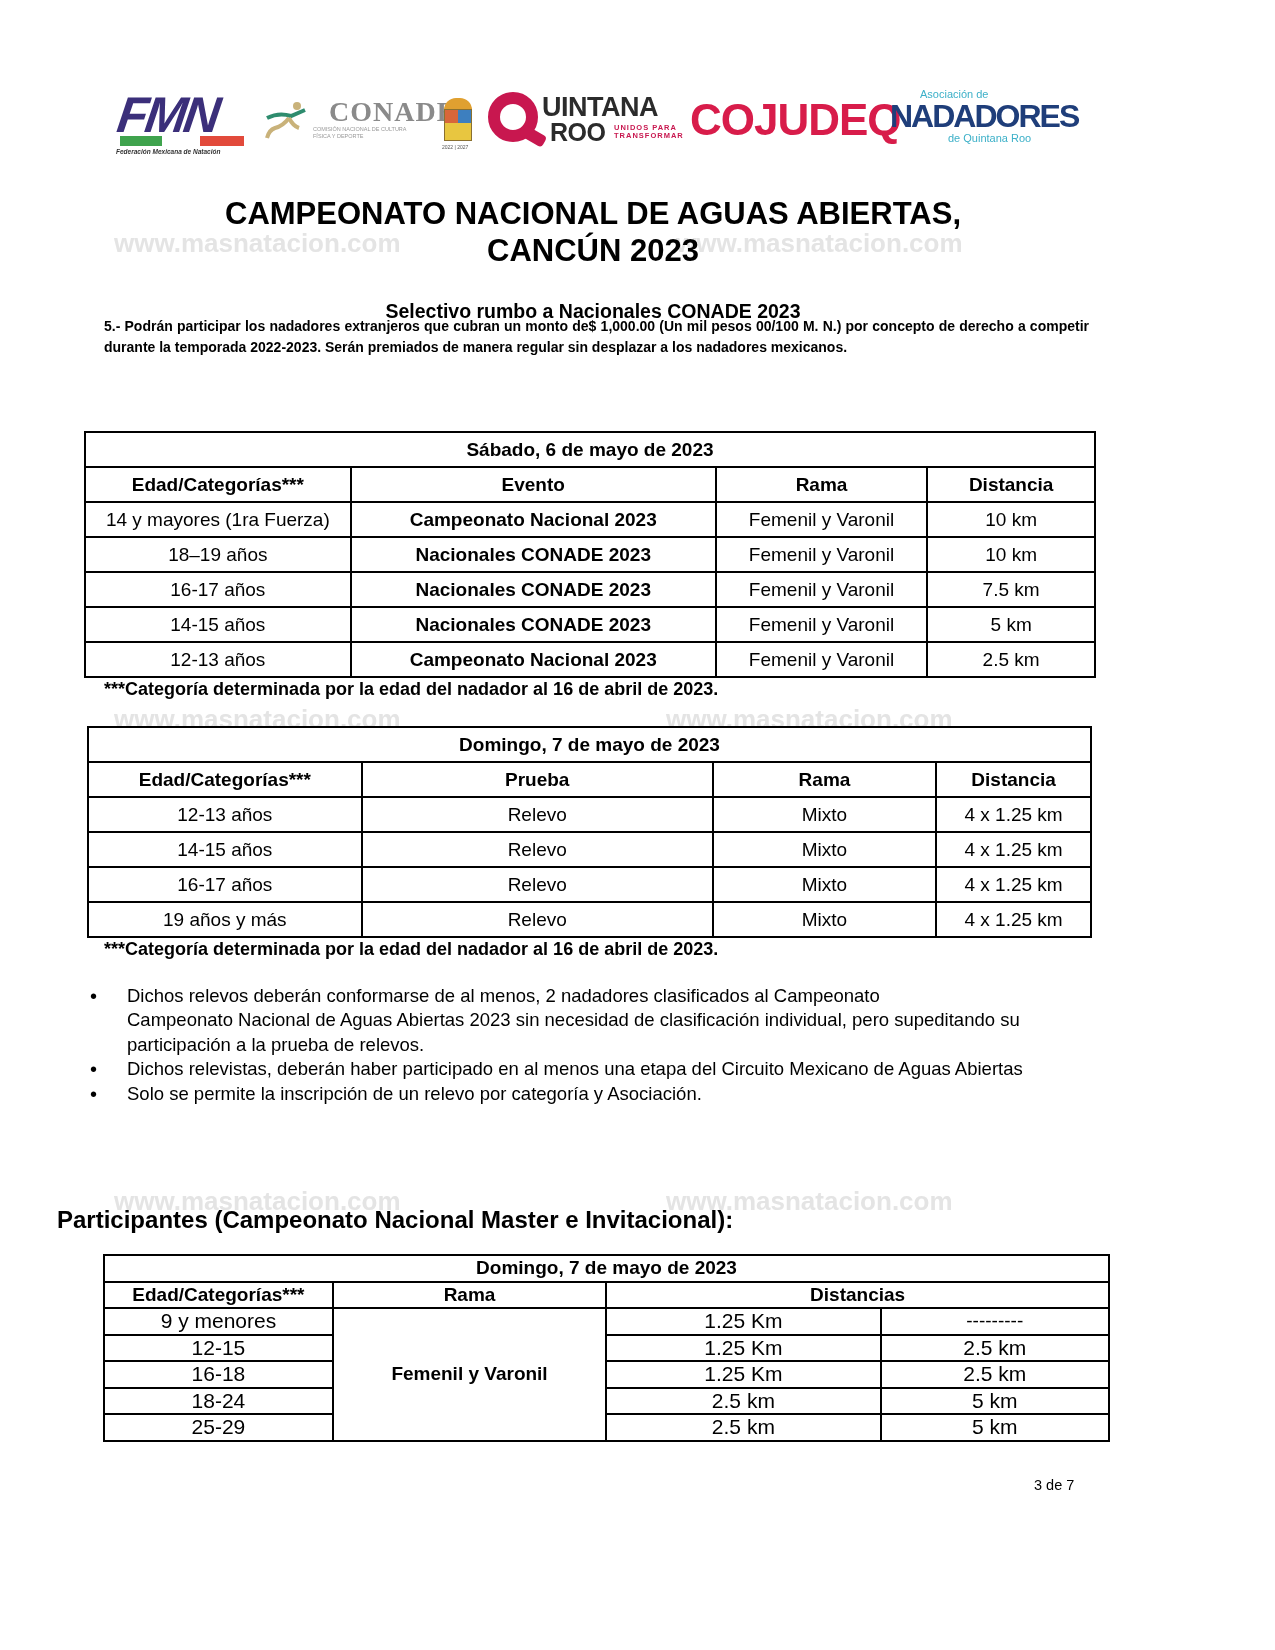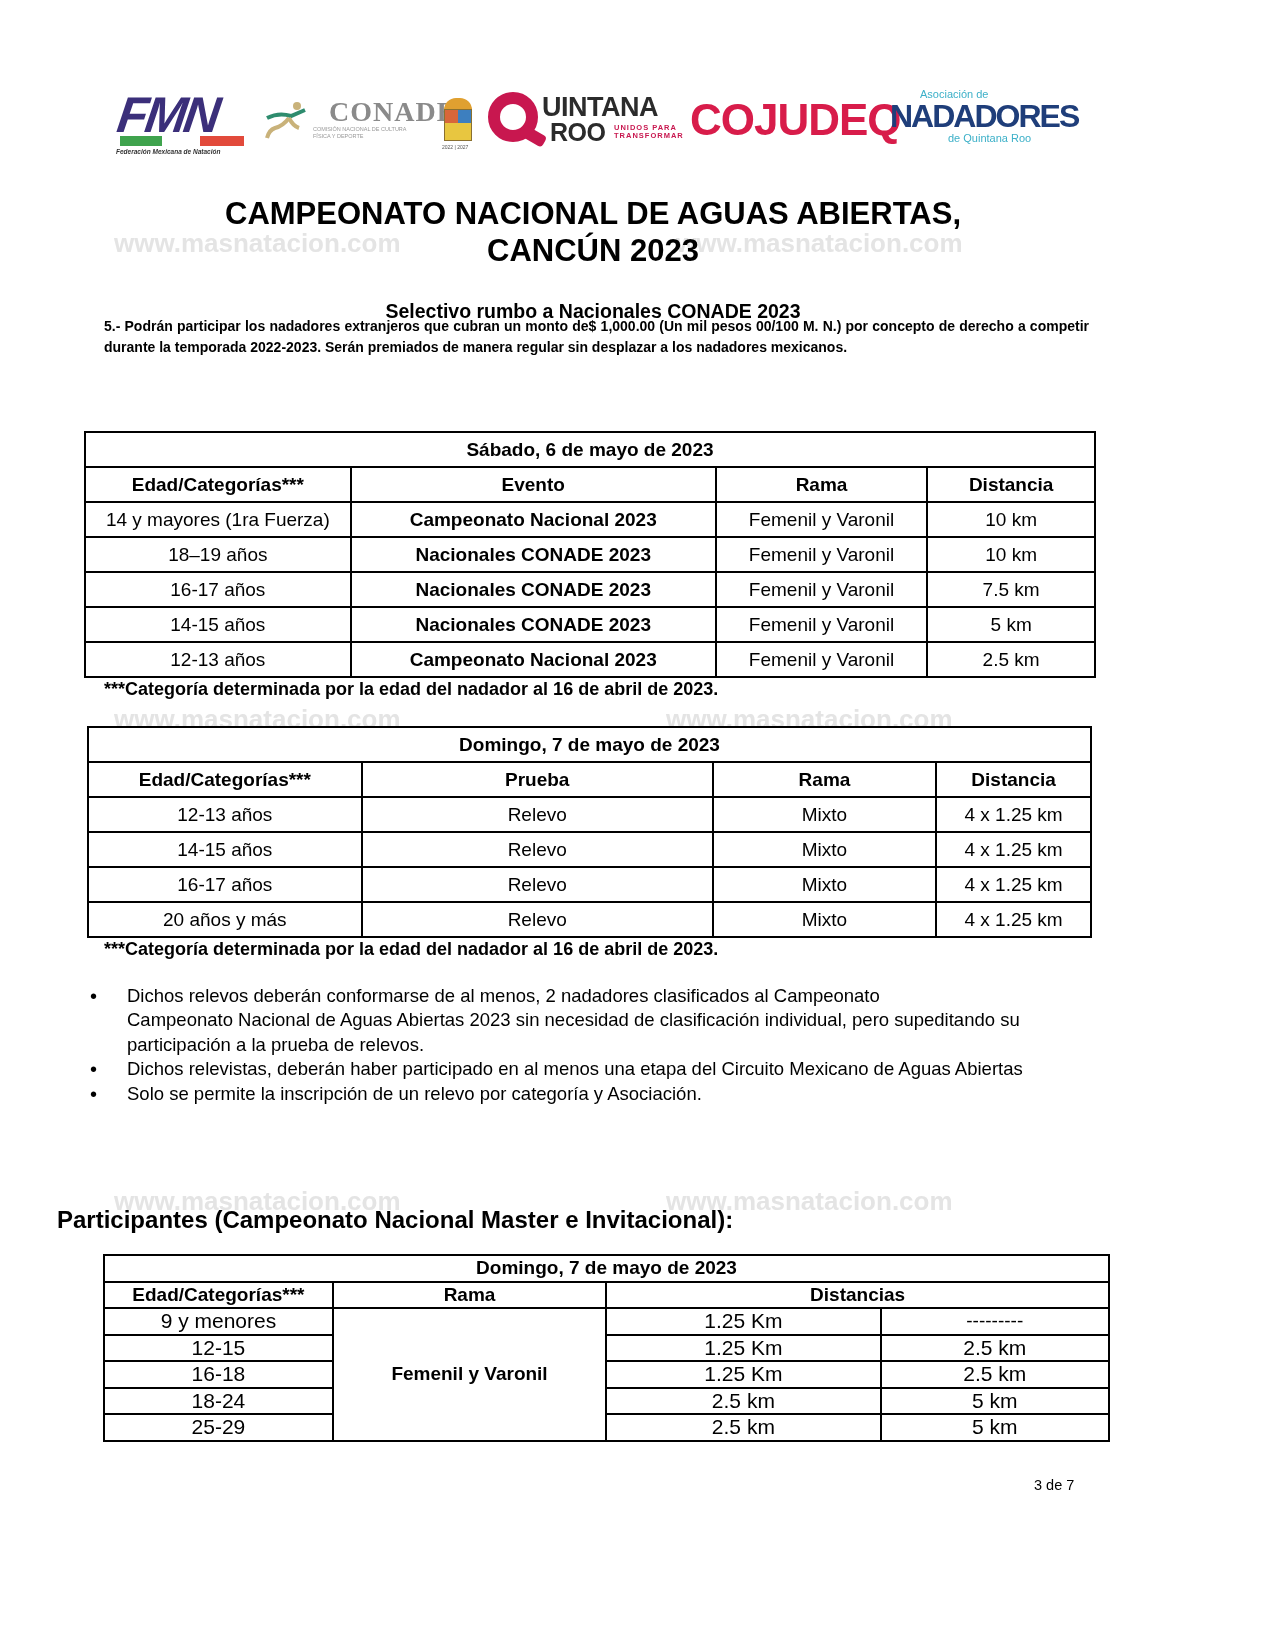--- a/index.html
+++ b/index.html
@@ -218,21 +218,21 @@
     <td>Mixto</td>
     <td>4 x 1.25 km</td>
   </tr>
   <tr>
     <td>16-17 años</td>
     <td>Relevo</td>
     <td>Mixto</td>
     <td>4 x 1.25 km</td>
   </tr>
   <tr>
-    <td>20 años y más</td>
+    <td>19 años y más</td>
     <td>Relevo</td>
     <td>Mixto</td>
     <td>4 x 1.25 km</td>
   </tr>
 </tbody>
   </table>
 
 <div class="note" style="top:939px;">***Categoría determinada por la edad del nadador al 16 de abril de 2023.</div>
 
 <ul class="bullets">

